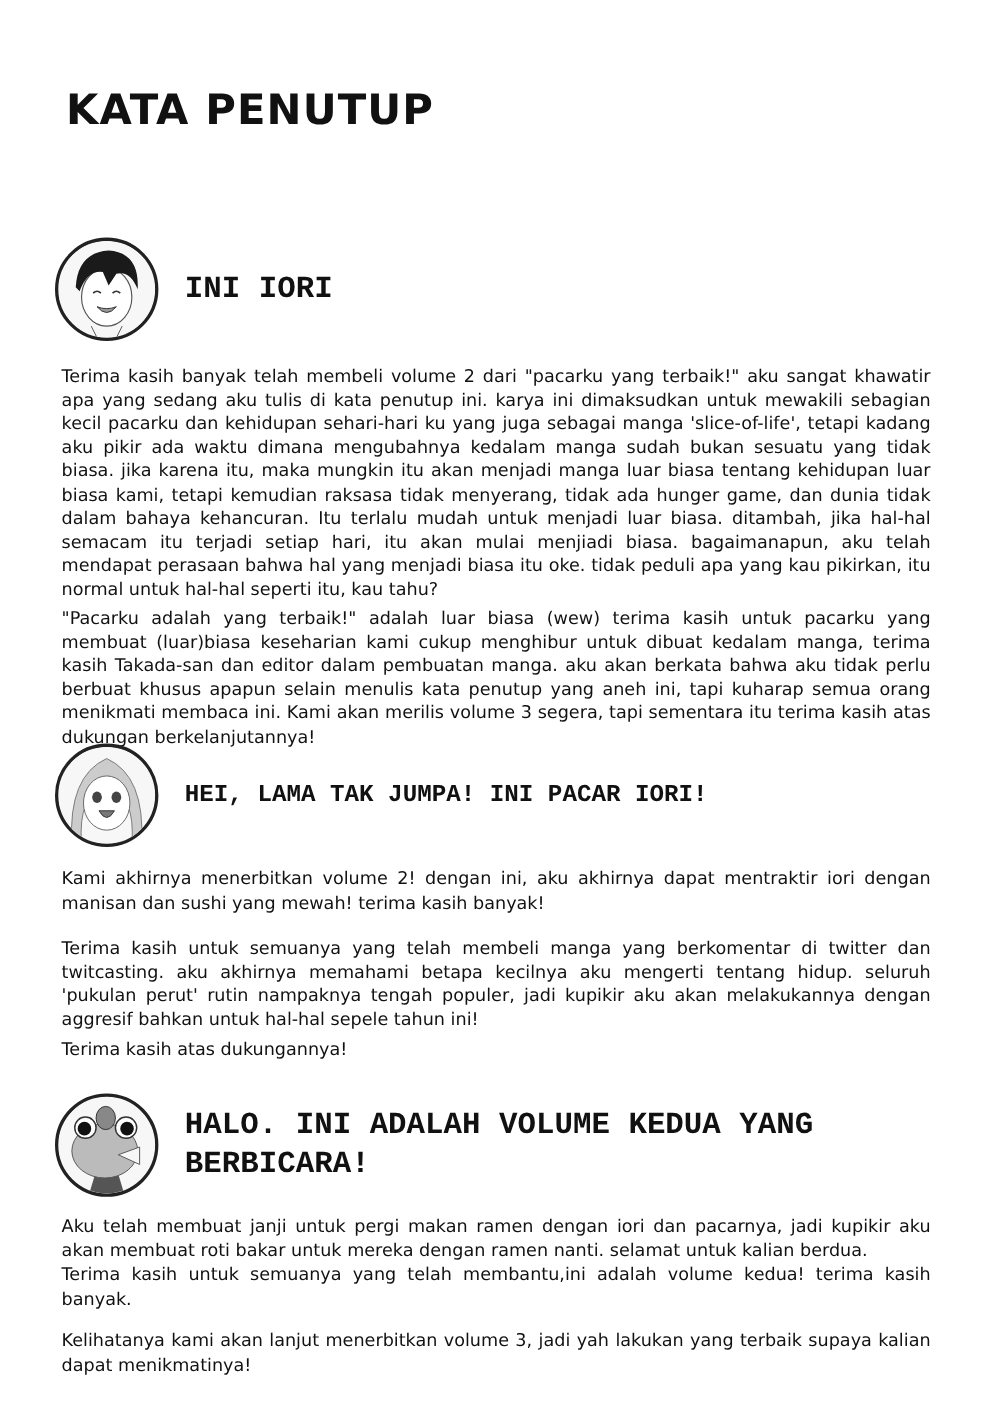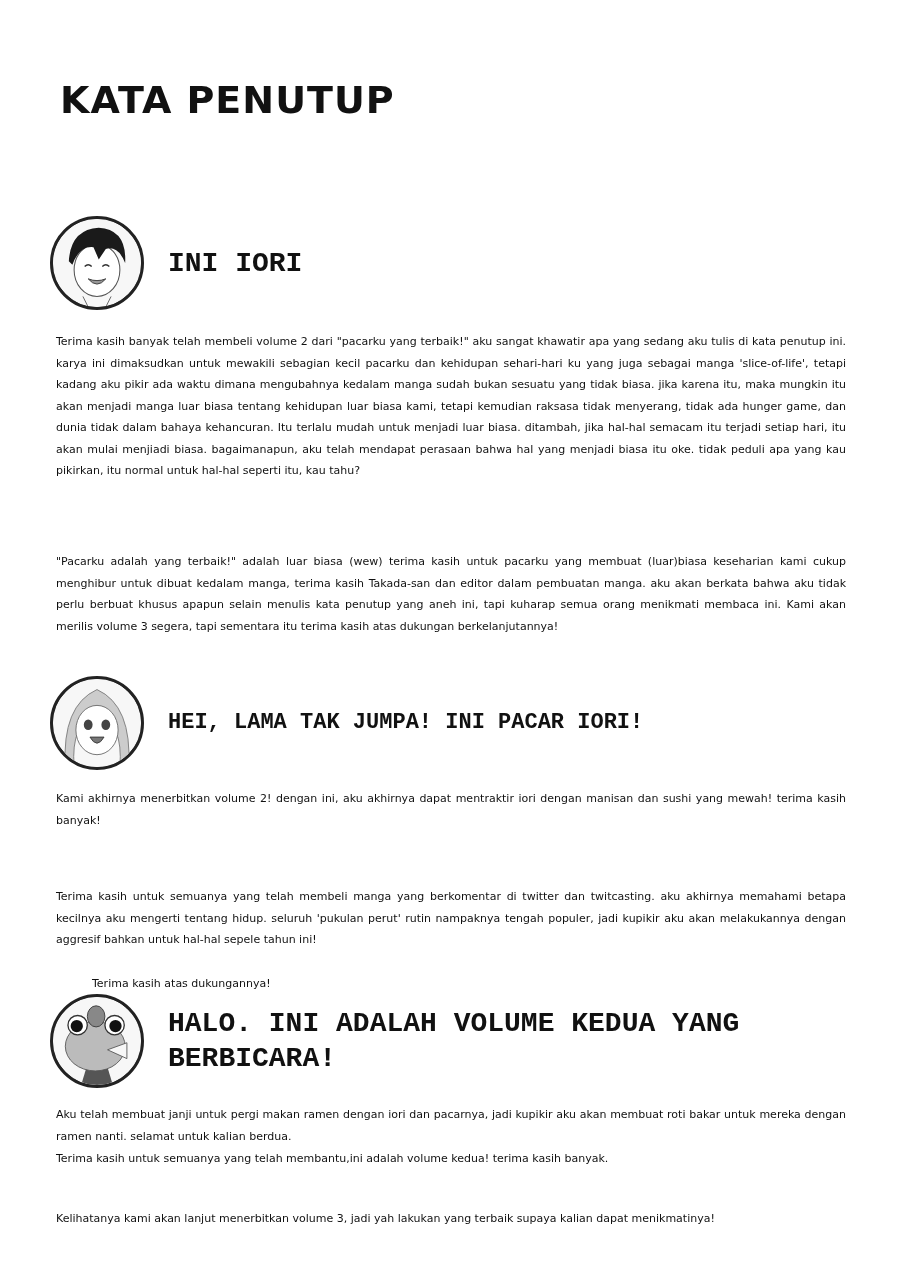--- a/index.html
+++ b/index.html
@@ -22,21 +22,21 @@
   .avatar svg { width: 100%; height: 100%; display: block; }
   .heading {
     font-family: Liberation Mono, monospace; font-weight: bold; color: #111;
     margin: 0 0 0 24px; line-height: 1.25;
   }
   .h-iori { font-size: 28px; }
   .h-pacar { font-size: 22px; }
   .h-takada { font-size: 28px; }
   .para {
     position: absolute; left: 56px; width: 790px; margin: 0;
-    font-family: "DejaVu Sans", sans-serif; font-size: 11px; line-height: 21.5px;
+    font-family: "DejaVu Sans", sans-serif; font-size: 16px; line-height: 21.5px;
     color: #111; text-align: justify;
   }
 </style>
 </head>
 <body>
 
 <h1 class="page-title">KATA PENUTUP</h1>
 
 <div class="section-header" style="top:216px;">
   <div class="avatar">
@@ -61,22 +61,22 @@
       <path d="M14 100 Q10 30 50 12 Q90 30 86 100 L76 100 Q80 50 50 38 Q20 50 24 100 Z" fill="#ccc" stroke="#777" stroke-width="1"></path>
       <ellipse cx="50" cy="58" rx="24" ry="28" fill="#fff" stroke="#666" stroke-width="1"></ellipse>
       <ellipse cx="40" cy="52" rx="5" ry="6" fill="#444"></ellipse>
       <ellipse cx="60" cy="52" rx="5" ry="6" fill="#444"></ellipse>
       <path d="M42 66 Q50 80 58 66 Z" fill="#777" stroke="#333" stroke-width="1"></path>
     </svg>
   </div>
   <h2 class="heading h-pacar">HEI, LAMA TAK JUMPA! INI PACAR IORI!</h2>
 </div>
 <p class="para" style="top:788px;">Kami akhirnya menerbitkan volume 2! dengan ini, aku akhirnya dapat mentraktir iori dengan manisan dan sushi yang mewah! terima kasih banyak!</p>
-<p class="para" style="top:886px;">Terima kasih untuk semuanya yang telah membeli manga yang berkomentar di twitter dan twitcasting. aku akhirnya memahami betapa kecilnya aku mengerti tentang hidup. seluruh 'pukulan perut' rutin nampaknya tengah populer, jadi kupikir aku akan melakukannya dengan aggresif bahkan untuk hal-hal sepele tahun ini!</p>
-<p class="para" style="top:973px;margin-left:36px;">Terima kasih atas dukungannya!</p>
+<p class="para" style="top:851px;">Terima kasih untuk semuanya yang telah membeli manga yang berkomentar di twitter dan twitcasting. aku akhirnya memahami betapa kecilnya aku mengerti tentang hidup. seluruh 'pukulan perut' rutin nampaknya tengah populer, jadi kupikir aku akan melakukannya dengan aggresif bahkan untuk hal-hal sepele tahun ini!</p>
+<p class="para" style="top:943px;">Terima kasih atas dukungannya!</p>
 
 <div class="section-header" style="top:994px;">
   <div class="avatar">
     <svg viewBox="0 0 100 100">
       <circle cx="50" cy="50" r="50" fill="#f7f7f7"></circle>
       <path d="M32 100 L38 80 L62 80 L68 100 Z" fill="#555"></path>
       <ellipse cx="48" cy="56" rx="34" ry="28" fill="#bbb" stroke="#555" stroke-width="1"></ellipse>
       <path d="M84 52 L62 60 L84 70 Z" fill="#f7f7f7" stroke="#555" stroke-width="1"></path>
       <circle cx="28" cy="32" r="11" fill="#fff" stroke="#333" stroke-width="1.5"></circle>
       <circle cx="70" cy="32" r="11" fill="#fff" stroke="#333" stroke-width="1.5"></circle>

